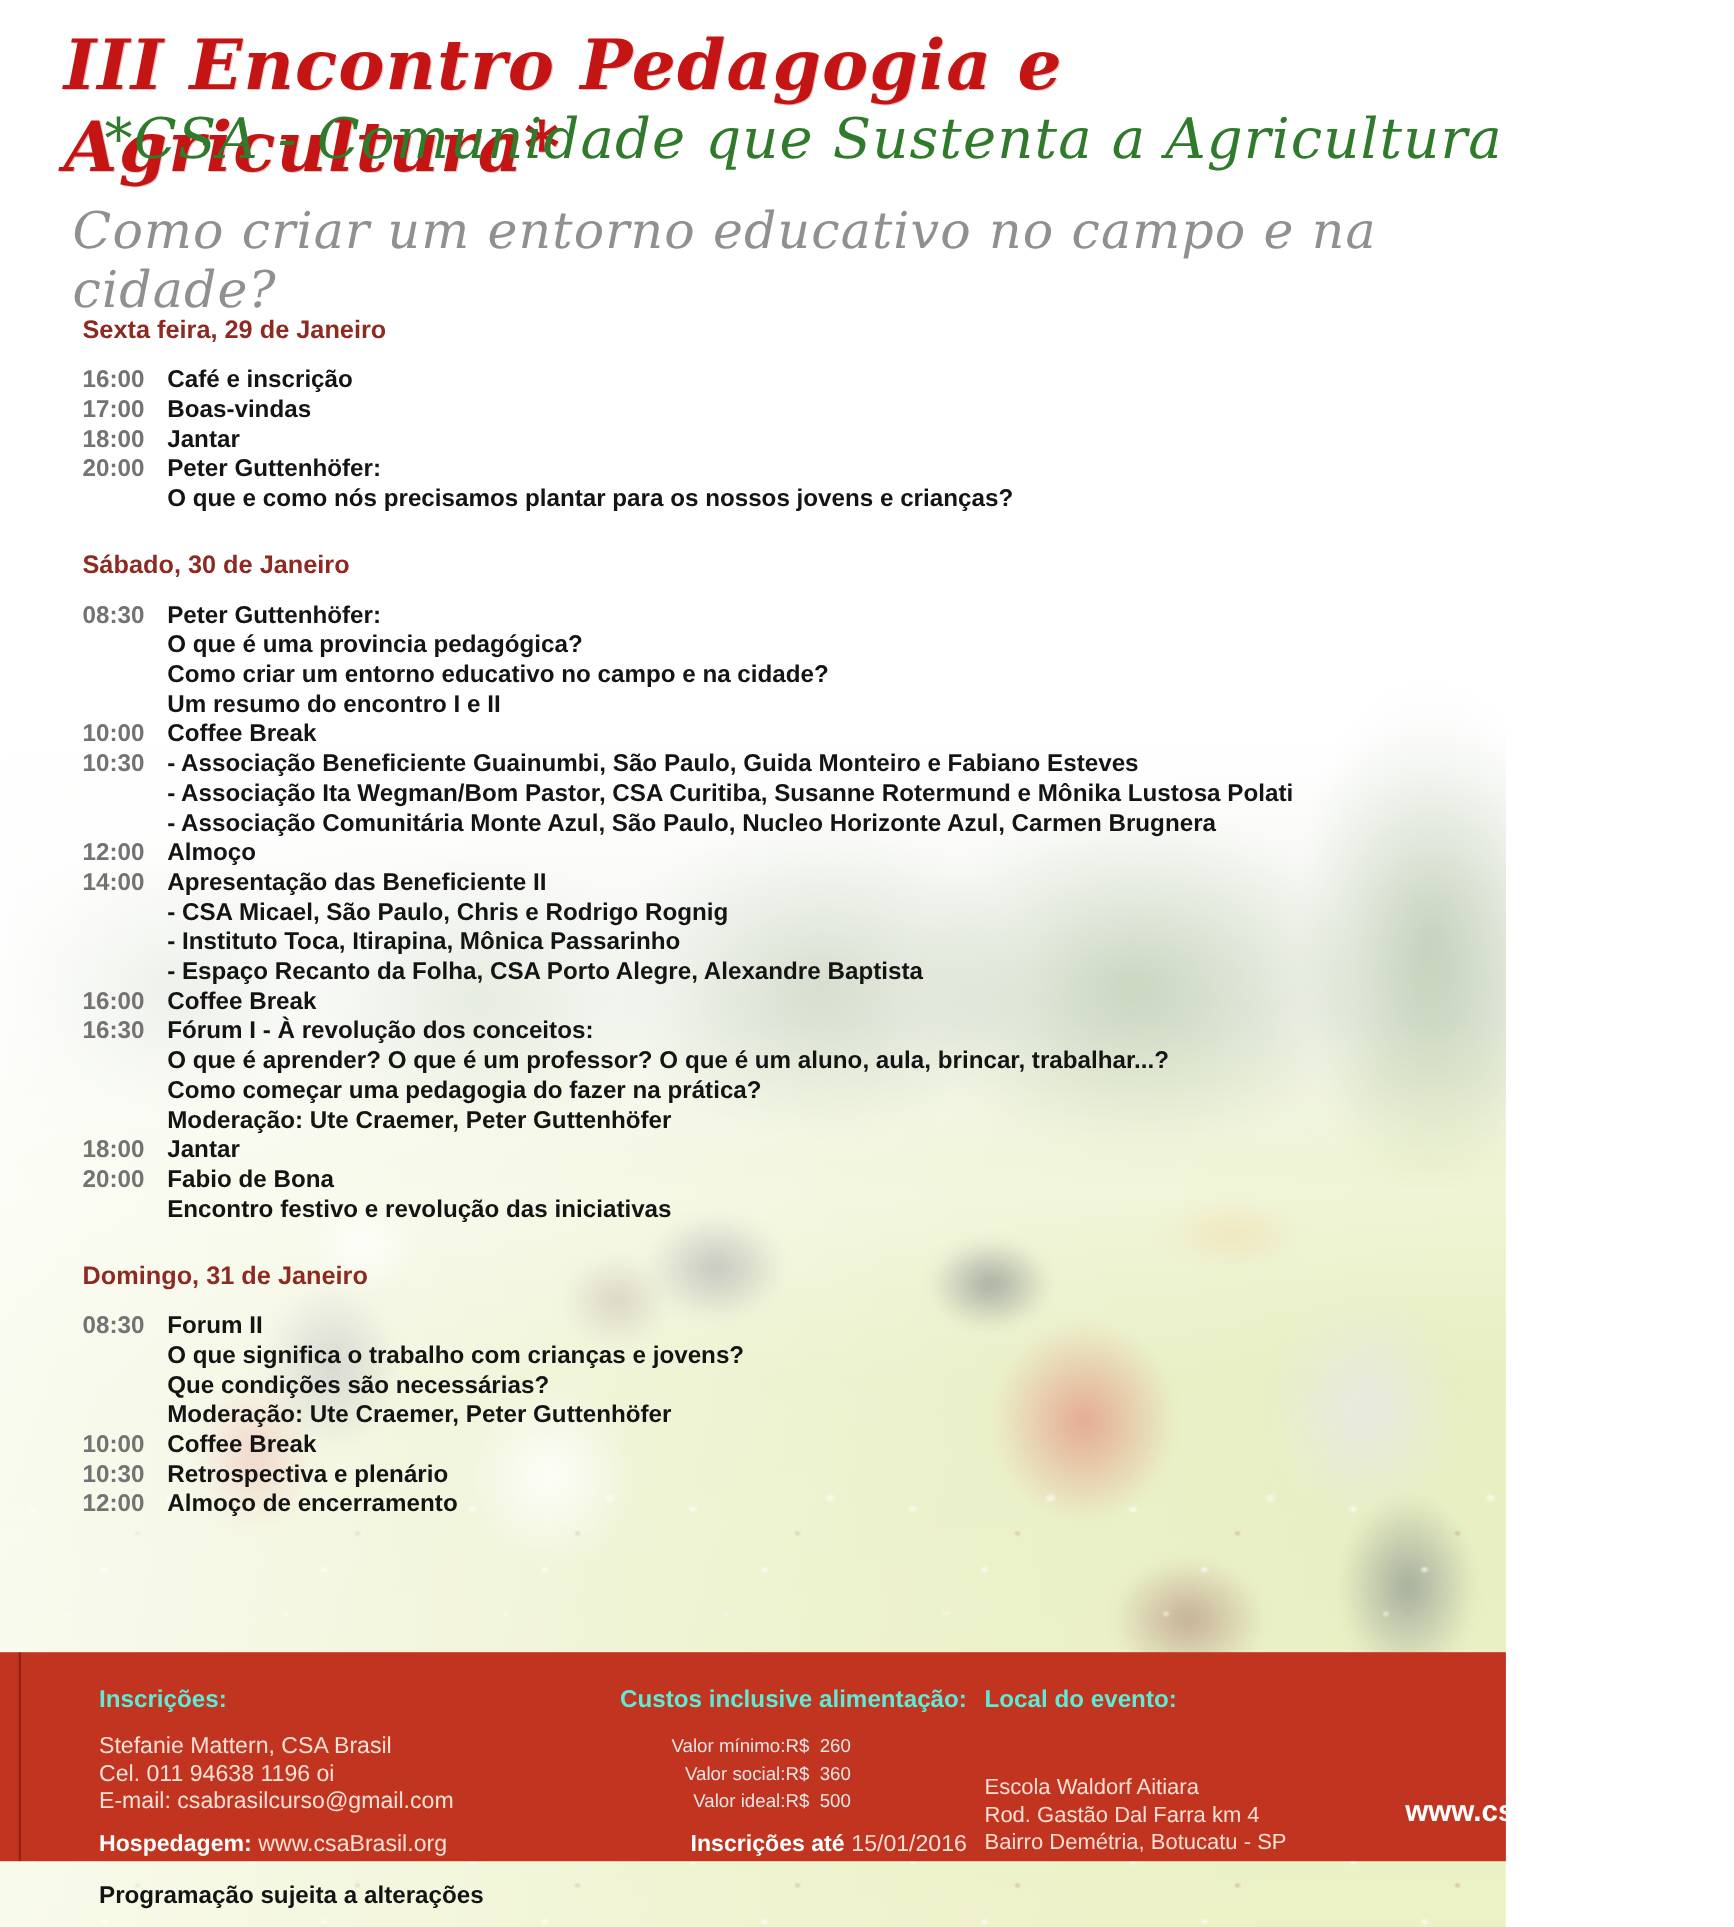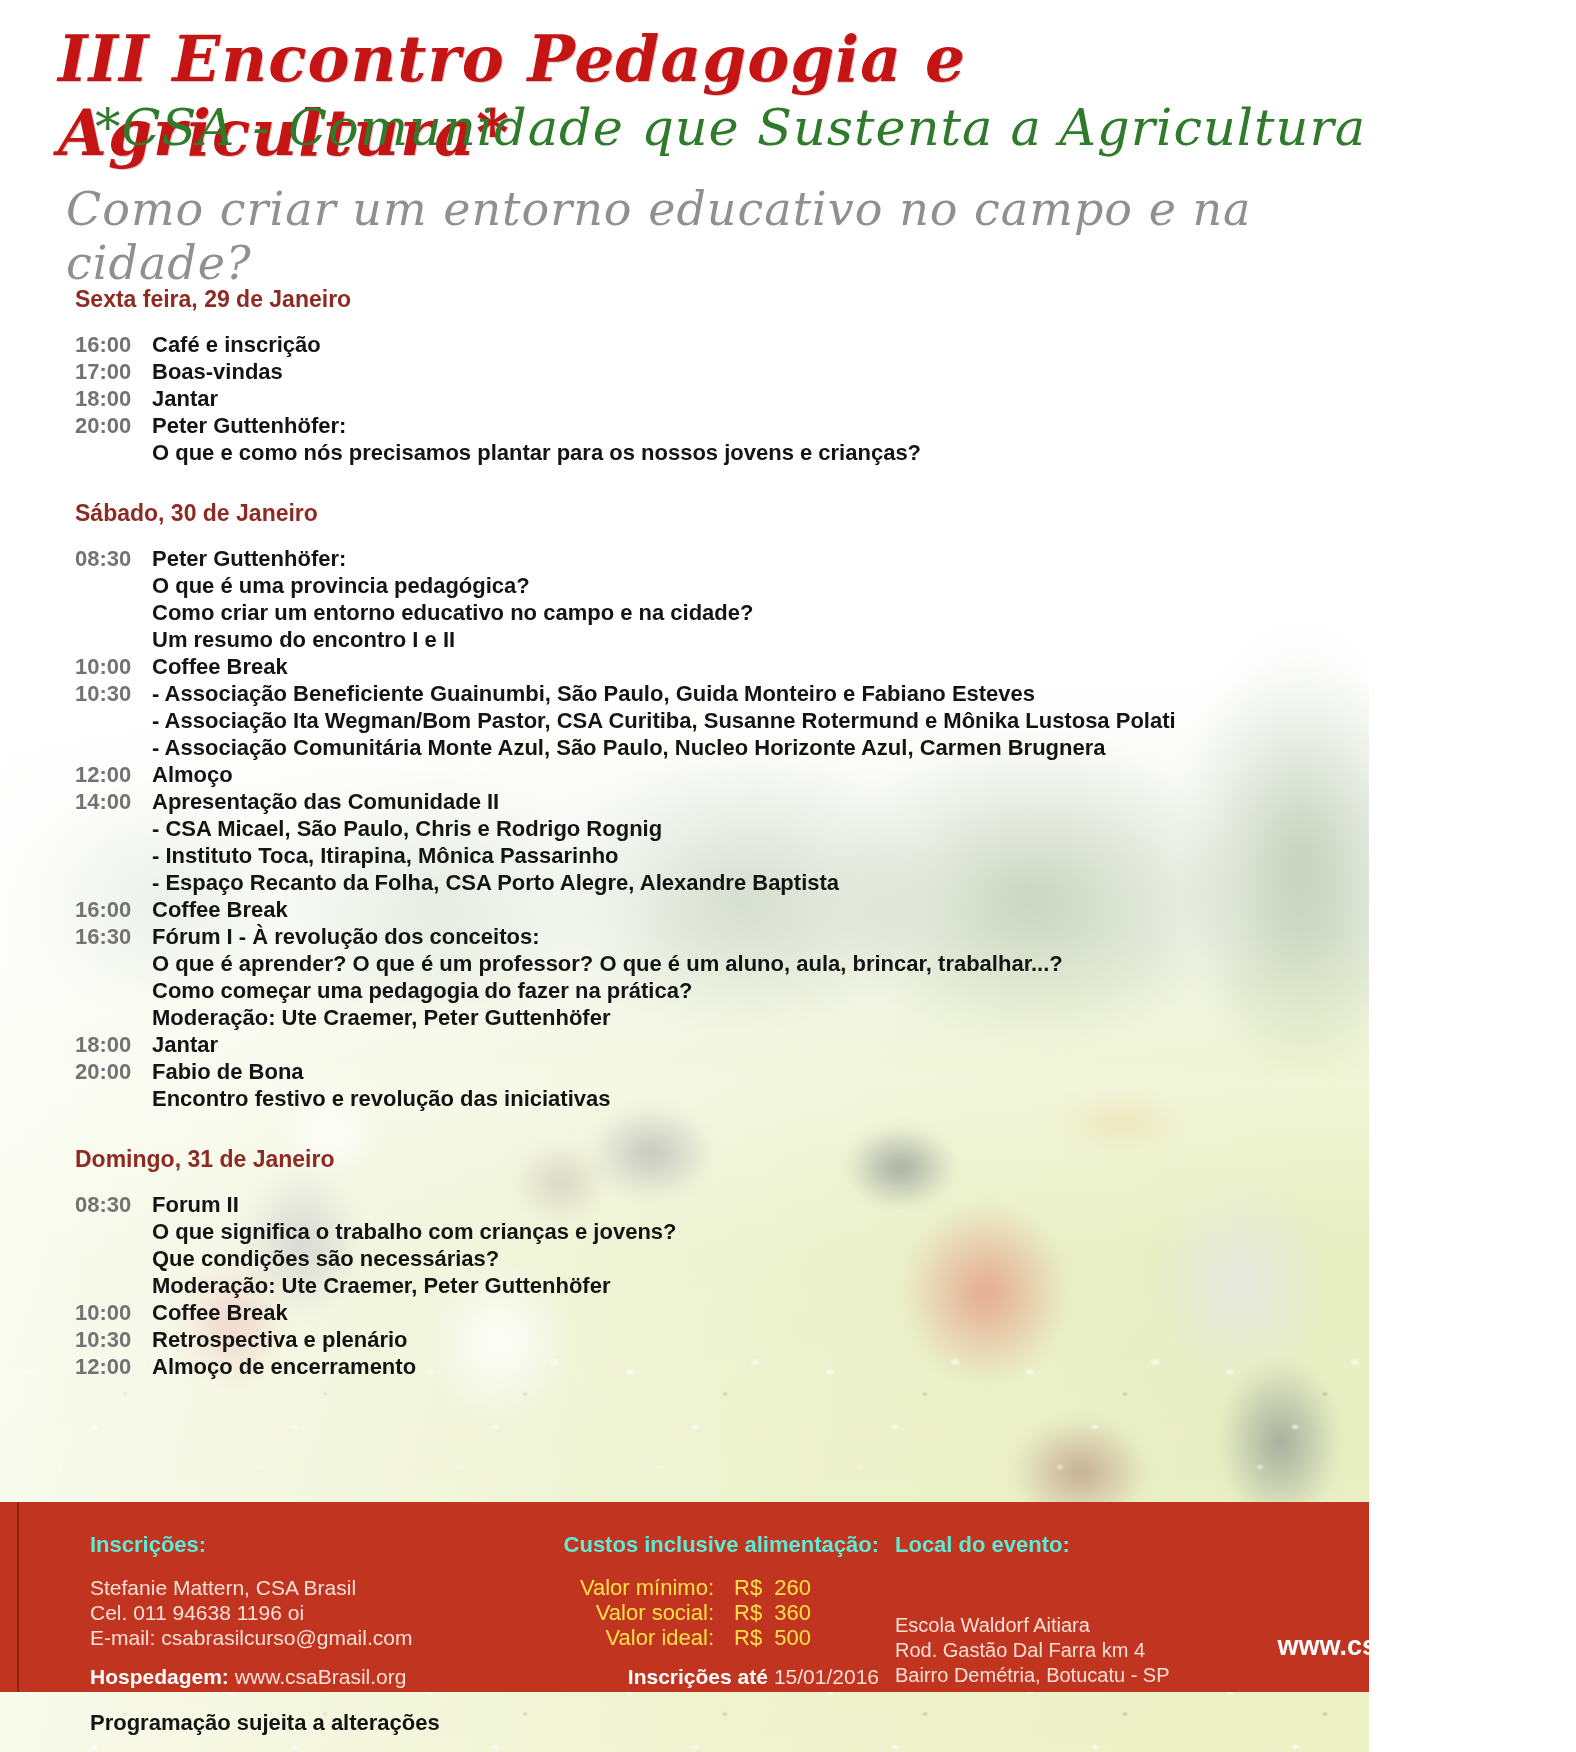--- a/index.html
+++ b/index.html
@@ -103,21 +103,21 @@
   .fcol { position:absolute; top:30px; }
   .fcol1 { left:90px; }
   .fcol2 { left:509px; width:370px;text-align:right; }
   .fcol3 { left:895px; width:360px; }
   .f-title { font-weight:bold; font-size:22px; line-height:26px; color:#5eead4; margin-bottom:17px; }
   .fcol3 .f-title { margin-bottom:55px; }
   .f-line { font-size:21px; line-height:25px; color:#f8e0d6; }
   .fcol3 .f-line { font-size:20px; }
   .hosped, .deadline { margin-top:14px; }
   .f-bold { font-weight:bold; color:#ffffff; margin-right:6px; }
-  .cost-row { display:flex; font-size:22px; line-height:25px; color:#fde047;gap:20px; }
+  .cost-row { display:flex; font-size:17px; line-height:25px; color:#e5e5e5; }
   .cost-label { width:205px; }
   .cost-value { white-space:pre; }
   .website { position:absolute; right:58px; bottom:30px; font-weight:bold; font-size:27px; color:#ffffff; }
 
   .disclaimer {
     position:absolute; left:90px; top:1710px; z-index:3;
     font-weight:bold; font-size:22px; color:#141414;
   }
 </style>
 </head>
@@ -193,21 +193,21 @@
         </div>
         <div class="item">
           <div class="time">12:00</div>
           <div class="lines">
             <div class="line">Almoço</div>
           </div>
         </div>
         <div class="item">
           <div class="time">14:00</div>
           <div class="lines">
-            <div class="line">Apresentação das Comunidade II</div>
+            <div class="line">Apresentação das Beneficiente II</div>
             <div class="line">- CSA Micael, São Paulo, Chris e Rodrigo Rognig</div>
             <div class="line">- Instituto Toca, Itirapina, Mônica Passarinho</div>
             <div class="line">- Espaço Recanto da Folha, CSA Porto Alegre, Alexandre Baptista</div>
           </div>
         </div>
         <div class="item">
           <div class="time">16:00</div>
           <div class="lines">
             <div class="line">Coffee Break</div>
           </div>

